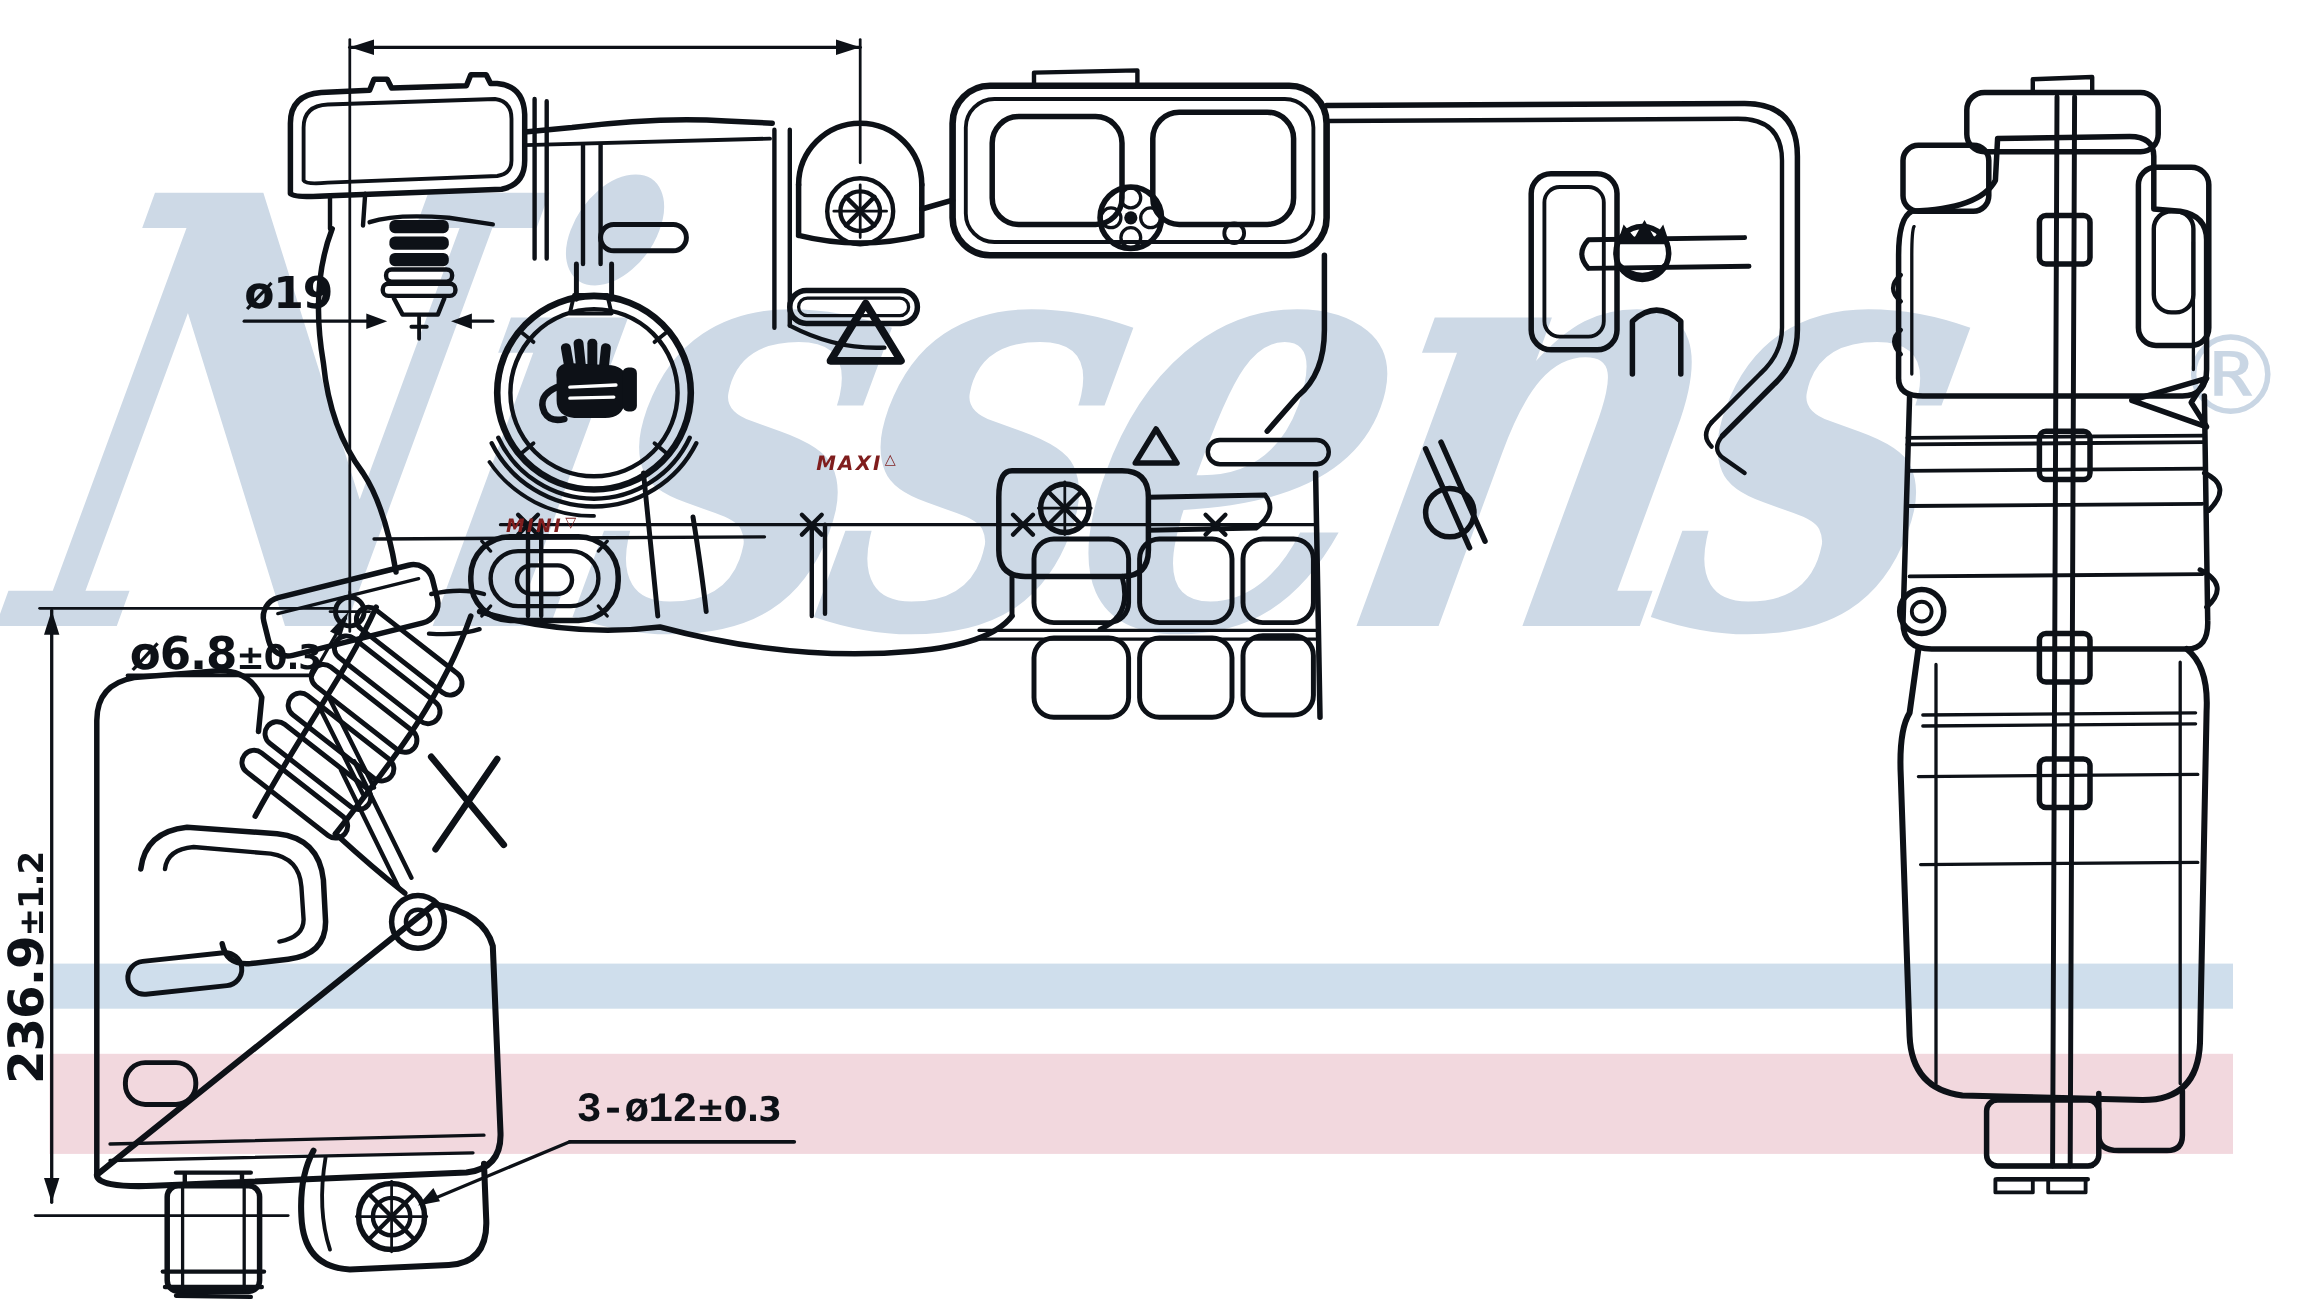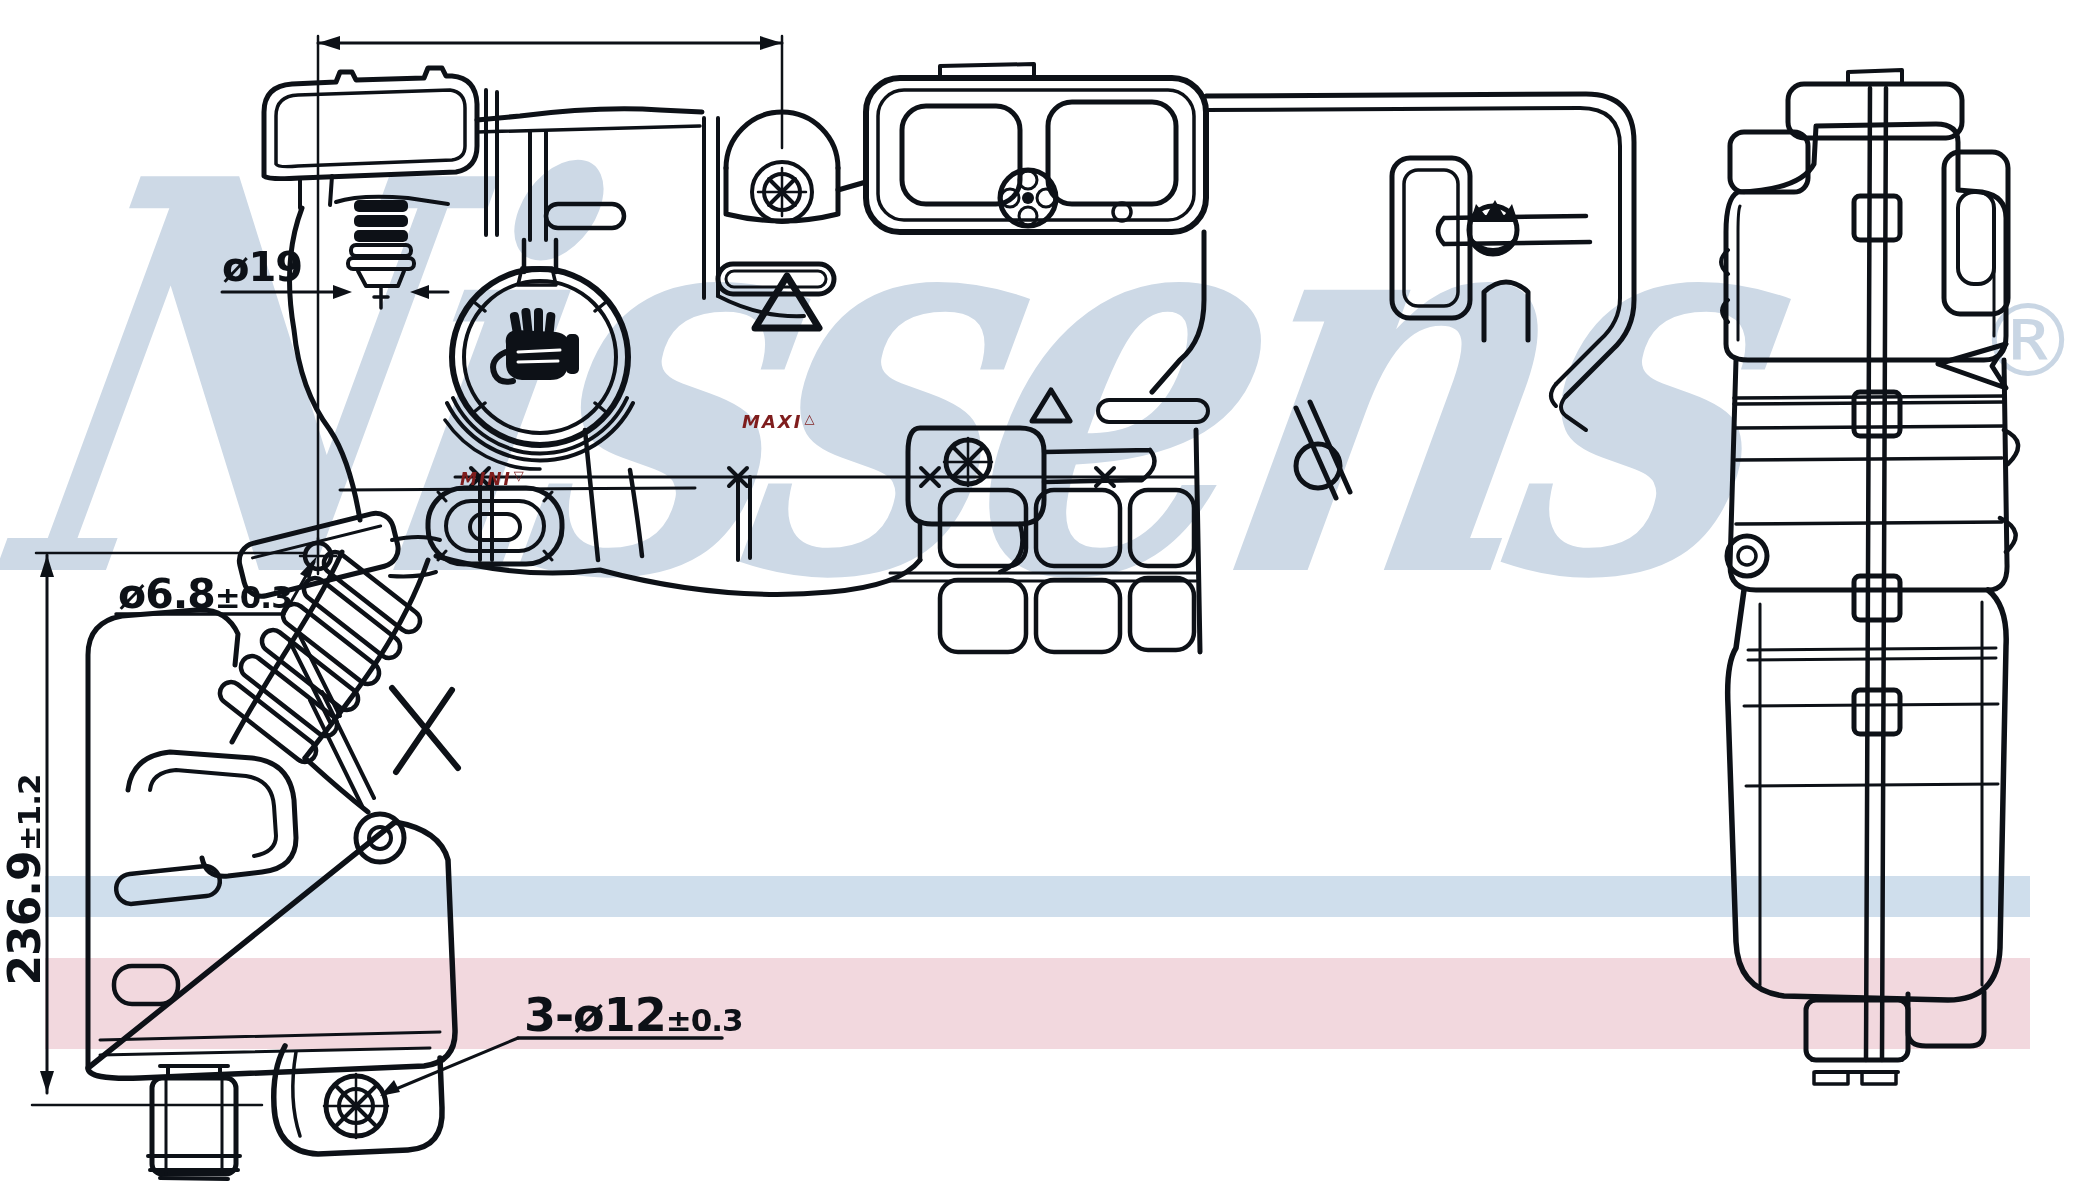--- a/index.html
+++ b/index.html
@@ -29,21 +29,21 @@
   .dim .v{font-size:44px;}
   .dim .t{font-size:31px;}
   .dim-width{left:390px;top:0px;width:320px;text-align:center;}
   .dim-hose{left:222px;top:244px;}
   .dim-hose .v{font-size:40px;}
   .dim-tab{left:118px;top:570px;}
   .dim-tab .v{font-size:41px;}
   .dim-height{left:-142px;top:856px;width:330px;height:48px;text-align:center;
     transform:rotate(-90deg);transform-origin:center;}
   .dim-holes{left:524px;top:988px;}
-  .dim-holes .v{font-size:46px;}
+  .dim-holes .v{font-size:38px;font-family:Liberation Mono, monospace;}
 
   
   .marking{position:absolute;color:#7f1d1d;font-weight:bold;z-index:4;letter-spacing:2px;font-style:italic;}
   .mk-max{left:742px;top:411px;font-size:18px;}
   .mk-min{left:460px;top:469px;font-size:17px;}
   .mk-tri{font-size:13px;letter-spacing:0;position:relative;top:-5px;left:2px;}
 </style>
 </head>
 <body>
 

